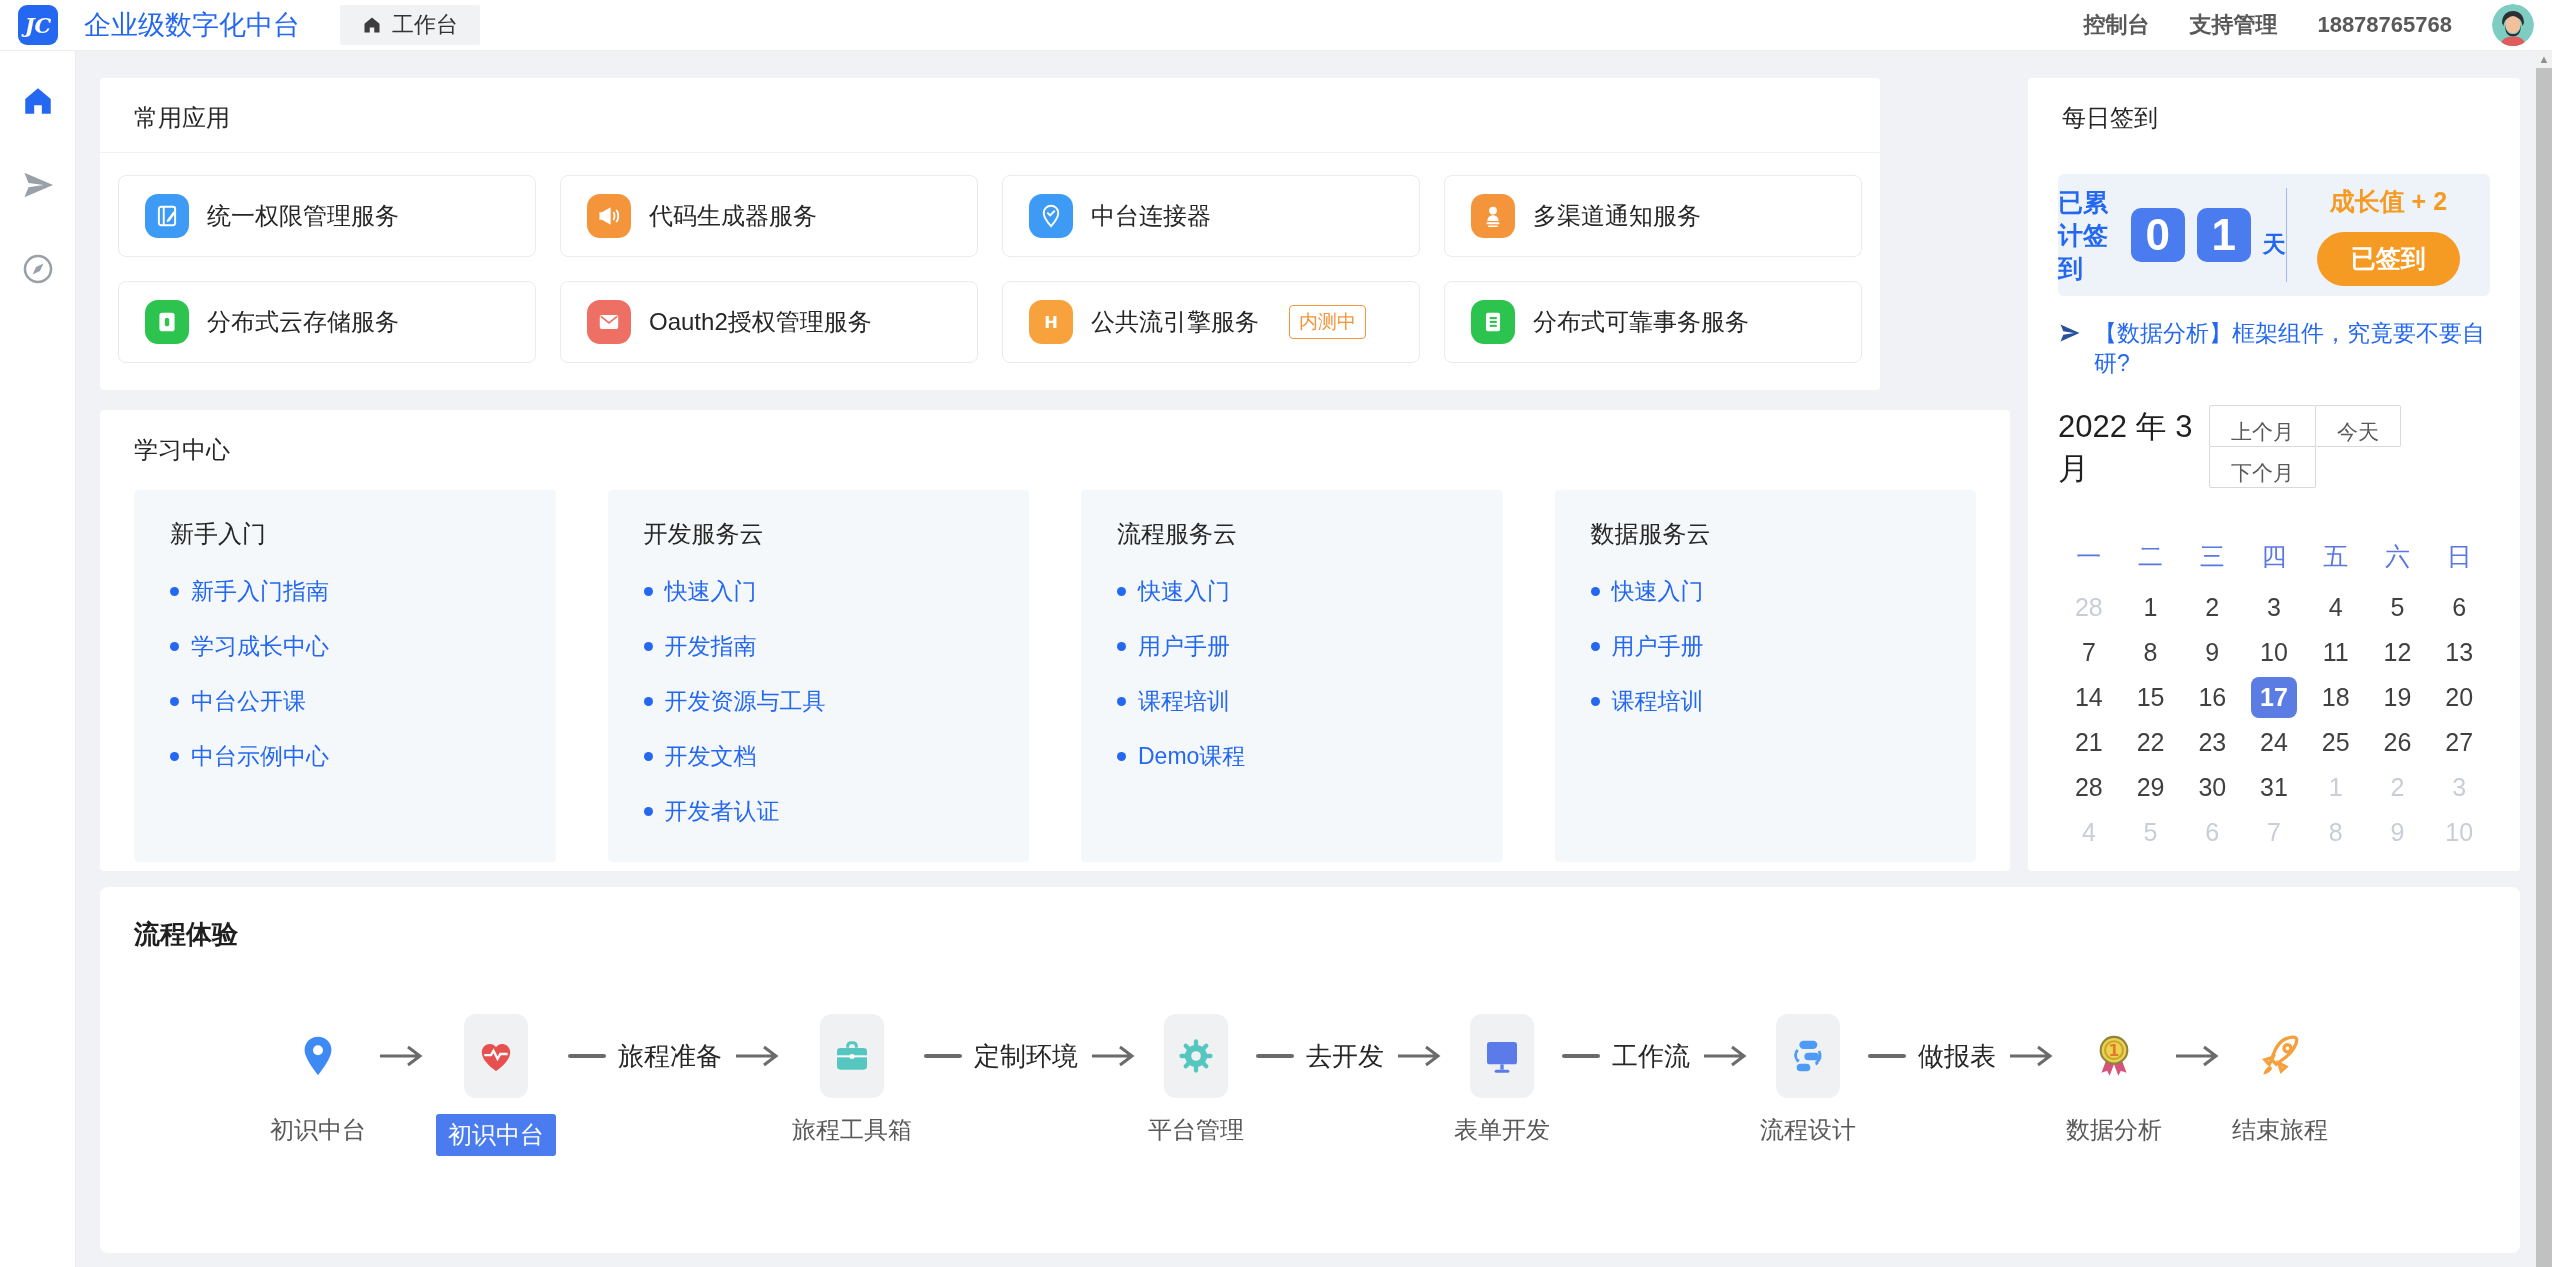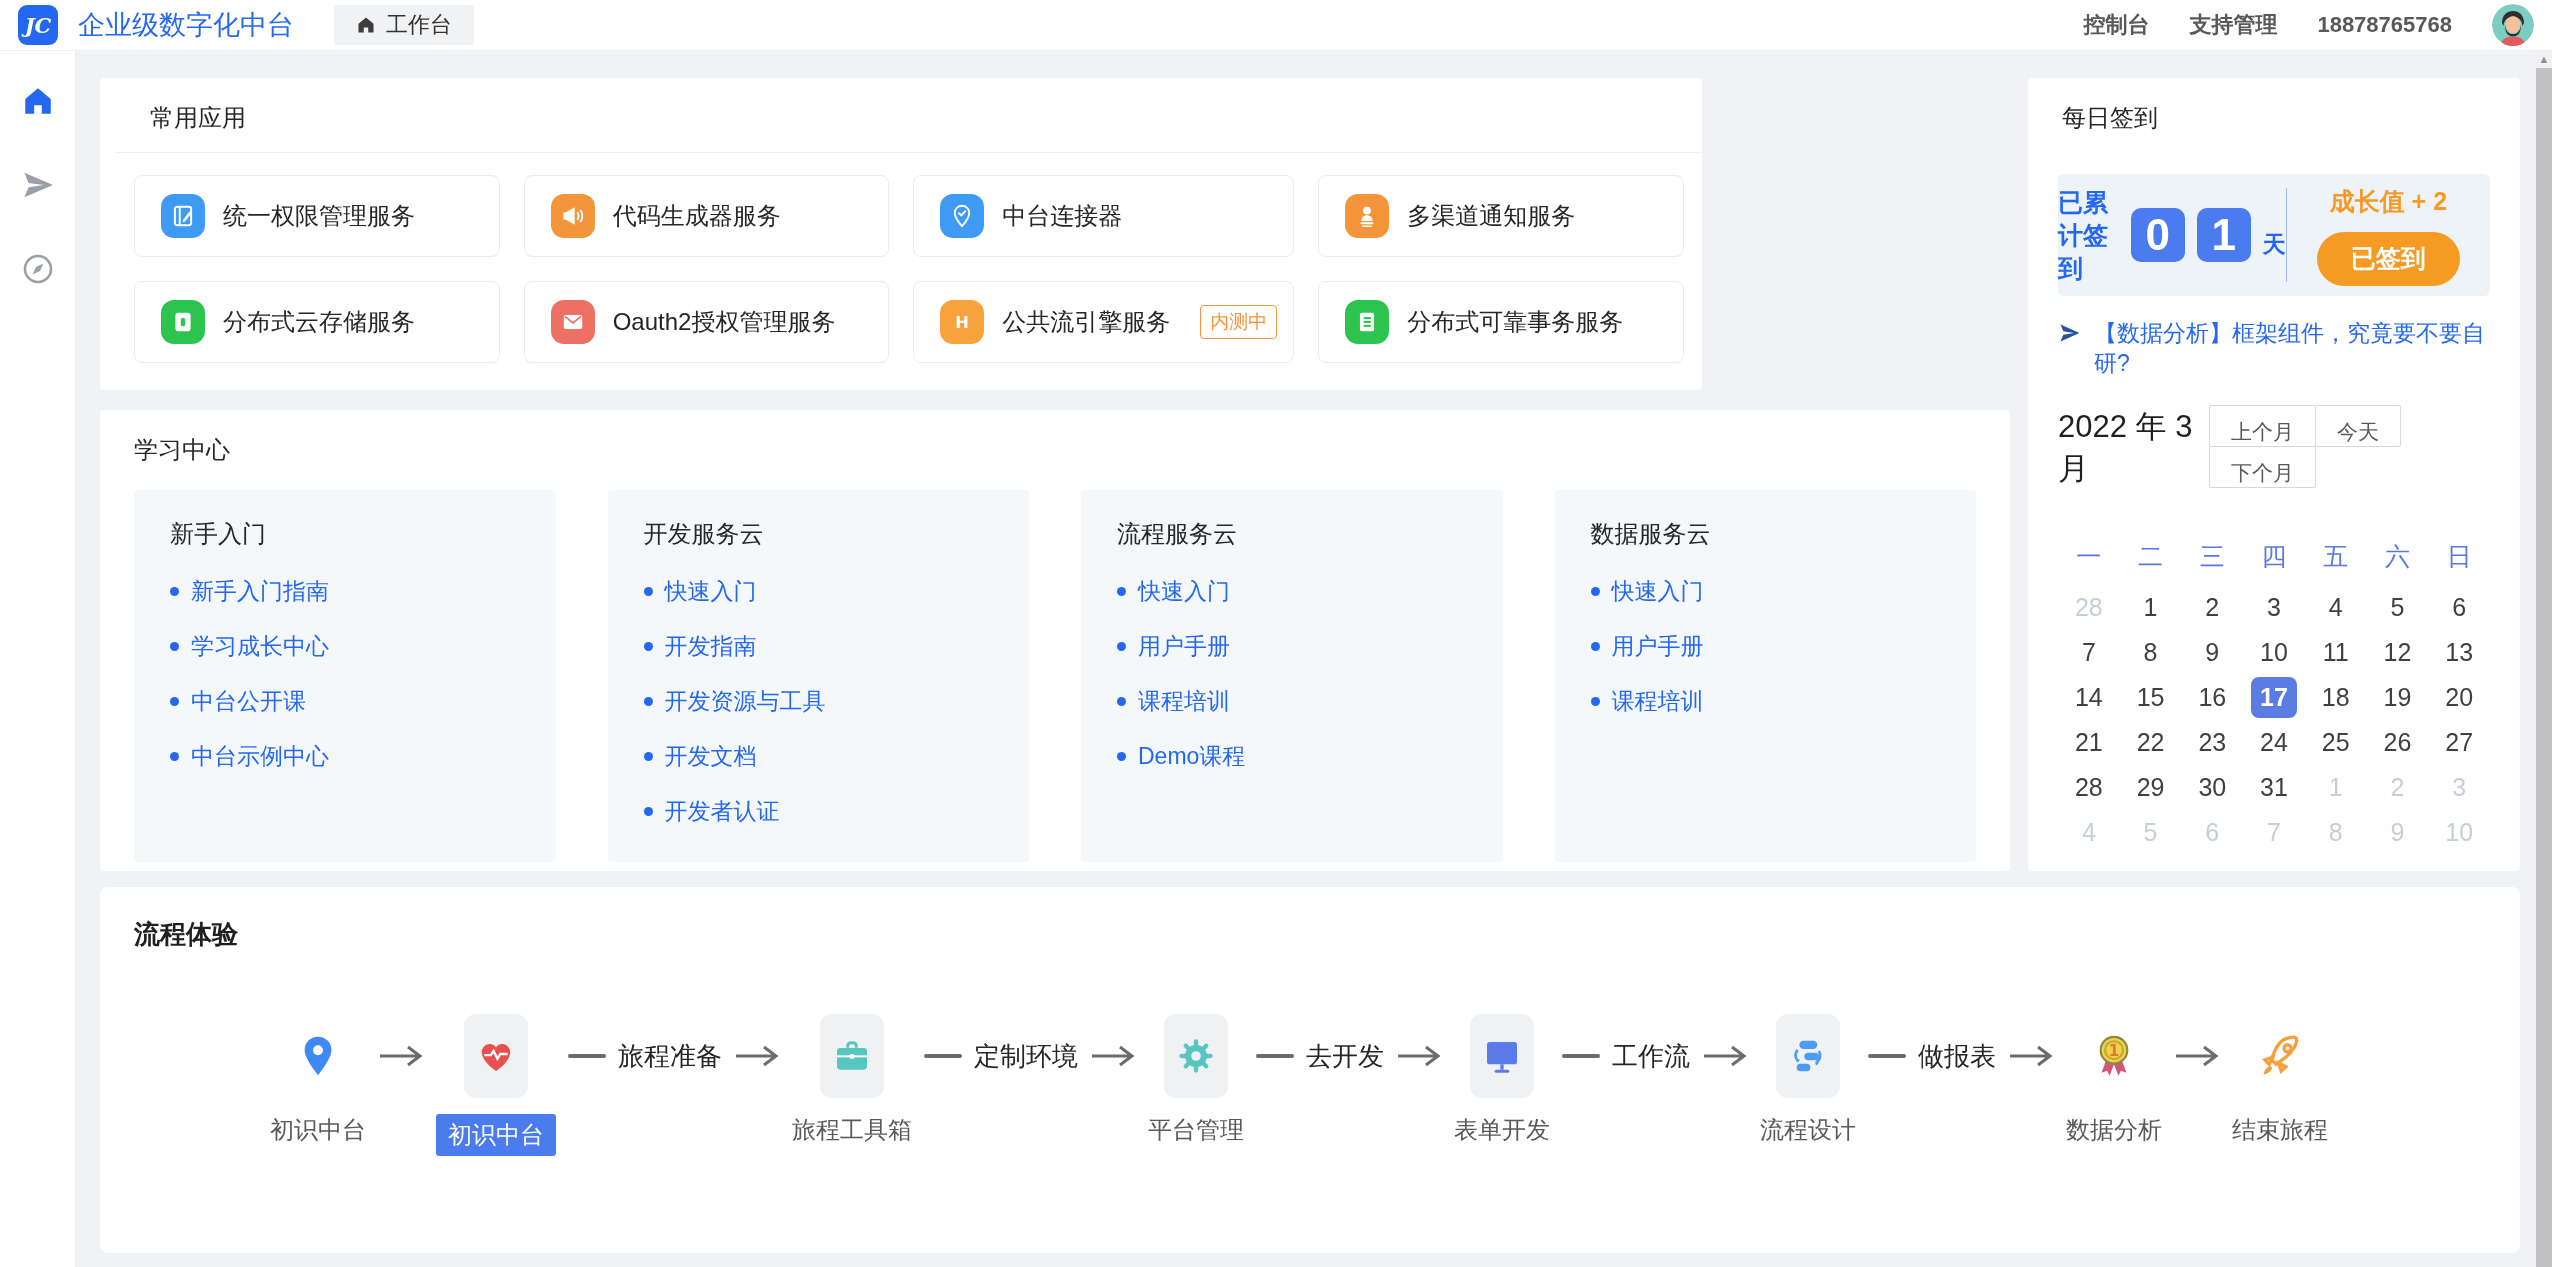--- a/index.html
+++ b/index.html
@@ -3,36 +3,36 @@
 <meta charset="utf-8">
 <style>
   * { margin:0; padding:0; box-sizing:border-box; }
   html,body { width:2552px; height:1267px; overflow:hidden; }
   body { background:#f0f2f5; font-family:"Liberation Sans","DejaVu Sans",sans-serif; color:#262626; position:relative; }
   svg { display:block; }
 
   
   .topbar { position:absolute; top:0; left:0; right:0; height:50px; background:#fff; display:flex; align-items:center; padding:0 18px; z-index:10; box-shadow:0 1px 0 #ededed; }
   .logo { width:40px; height:40px; border-radius:9px; background:#2468f2; color:#fff; display:flex; align-items:center; justify-content:center; font-family:"DejaVu Serif","Liberation Serif",serif; font-style:italic; font-weight:bold; font-size:21px; flex:none; }
-  .app-title { color:#2468f2; font-size:27px; font-weight:500; margin-left:20px; white-space:nowrap; }
+  .app-title { color:#2468f2; font-size:27px; font-weight:500; margin-left:26px; white-space:nowrap; }
   .tab { margin-left:40px; background:#f1f2f4; border-radius:2px; height:40px; padding:0 22px; display:flex; align-items:center; gap:10px; font-size:22px; color:#333; cursor:pointer; }
   .topnav { margin-left:auto; display:flex; align-items:center; gap:40px; font-size:22px; color:#595959;font-weight:bold; }
   .topnav span { cursor:pointer; white-space:nowrap; }
   .avatar { width:42px; height:42px; border-radius:50%; overflow:hidden; flex:none; cursor:pointer; }
 
   
   .sidebar { position:absolute; left:0; top:50px; bottom:0; width:76px; background:#fff; border-right:1px solid #ececec; display:flex; flex-direction:column; align-items:center; padding-top:34px; gap:50px; }
   .side-ico { width:34px; height:34px; cursor:pointer; }
 
   
   .card { position:absolute; background:#fff; border-radius:4px; }
   .section-title { font-size:24px; color:#262626; padding:24px 34px 18px; }
 
   
-  #card-common { left:100px; top:78px; width:1602px; height:312px;padding-left:16px; }
+  #card-common { left:100px; top:78px; width:1780px; height:312px; }
   #card-common .section-title { border-bottom:1px solid #f0f0f0; }
   .apps-grid { display:grid; grid-template-columns:repeat(4,1fr); gap:24px; padding:22px 18px; }
   .app-card { height:82px; border:1px solid #ebebeb; border-radius:8px; background:#fff; display:flex; align-items:center; padding:0 16px 0 26px; gap:18px; cursor:pointer; }
   .app-icon { width:44px; height:44px; border-radius:13px; display:flex; align-items:center; justify-content:center; flex:none; }
   .app-label { font-size:24px; color:#262626; white-space:nowrap; }
   .badge { font-size:19px; color:#f5953b; border:1px solid #f5953b; border-radius:4px; padding:3px 9px; margin-left:12px; white-space:nowrap; }
 
   
   #card-learning { left:100px; top:410px; width:1910px; height:461px; }
   .lc-grid { display:grid; grid-template-columns:repeat(4,1fr); gap:52px; padding:6px 34px 0; }

